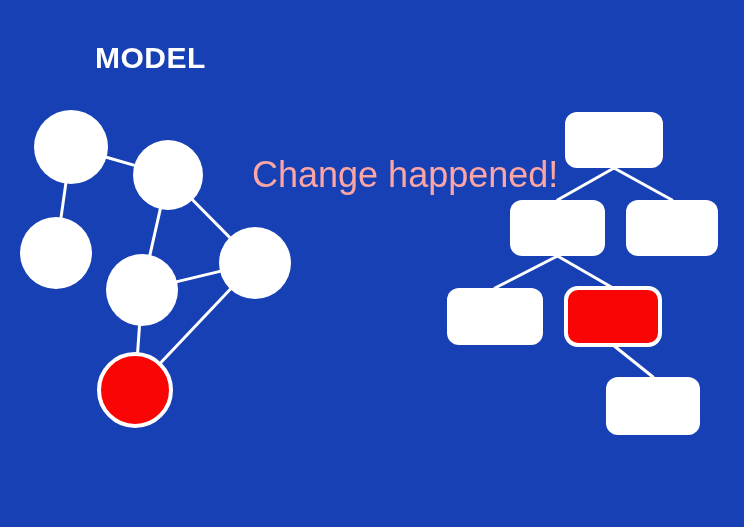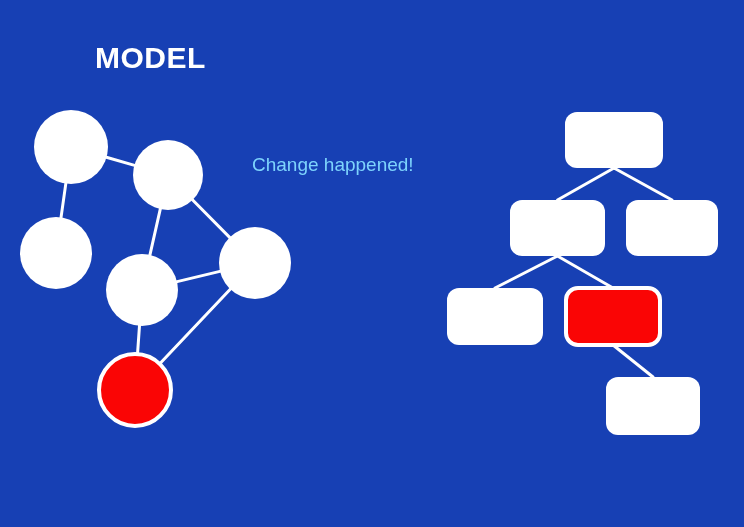--- a/index.html
+++ b/index.html
@@ -24,22 +24,22 @@
     white-space: nowrap;
     line-height: 1;
   }
   #model-heading { left: 95px; top: 43px; }
   #dom-heading   { left: 543px; top: 43px; }
 
   #change-label {
     position: absolute;
     left: 252px;
     top: 155px;
-    color: #7dd3fc;
-    font-size: 19px;
+    color: #fca5a5;
+    font-size: 36px;
     font-weight: 300;
     white-space: nowrap;
     line-height: 1.1;
   }
 
   svg.layer {
     position: absolute;
     left: 0;
     top: 0;
     width: 744px;

